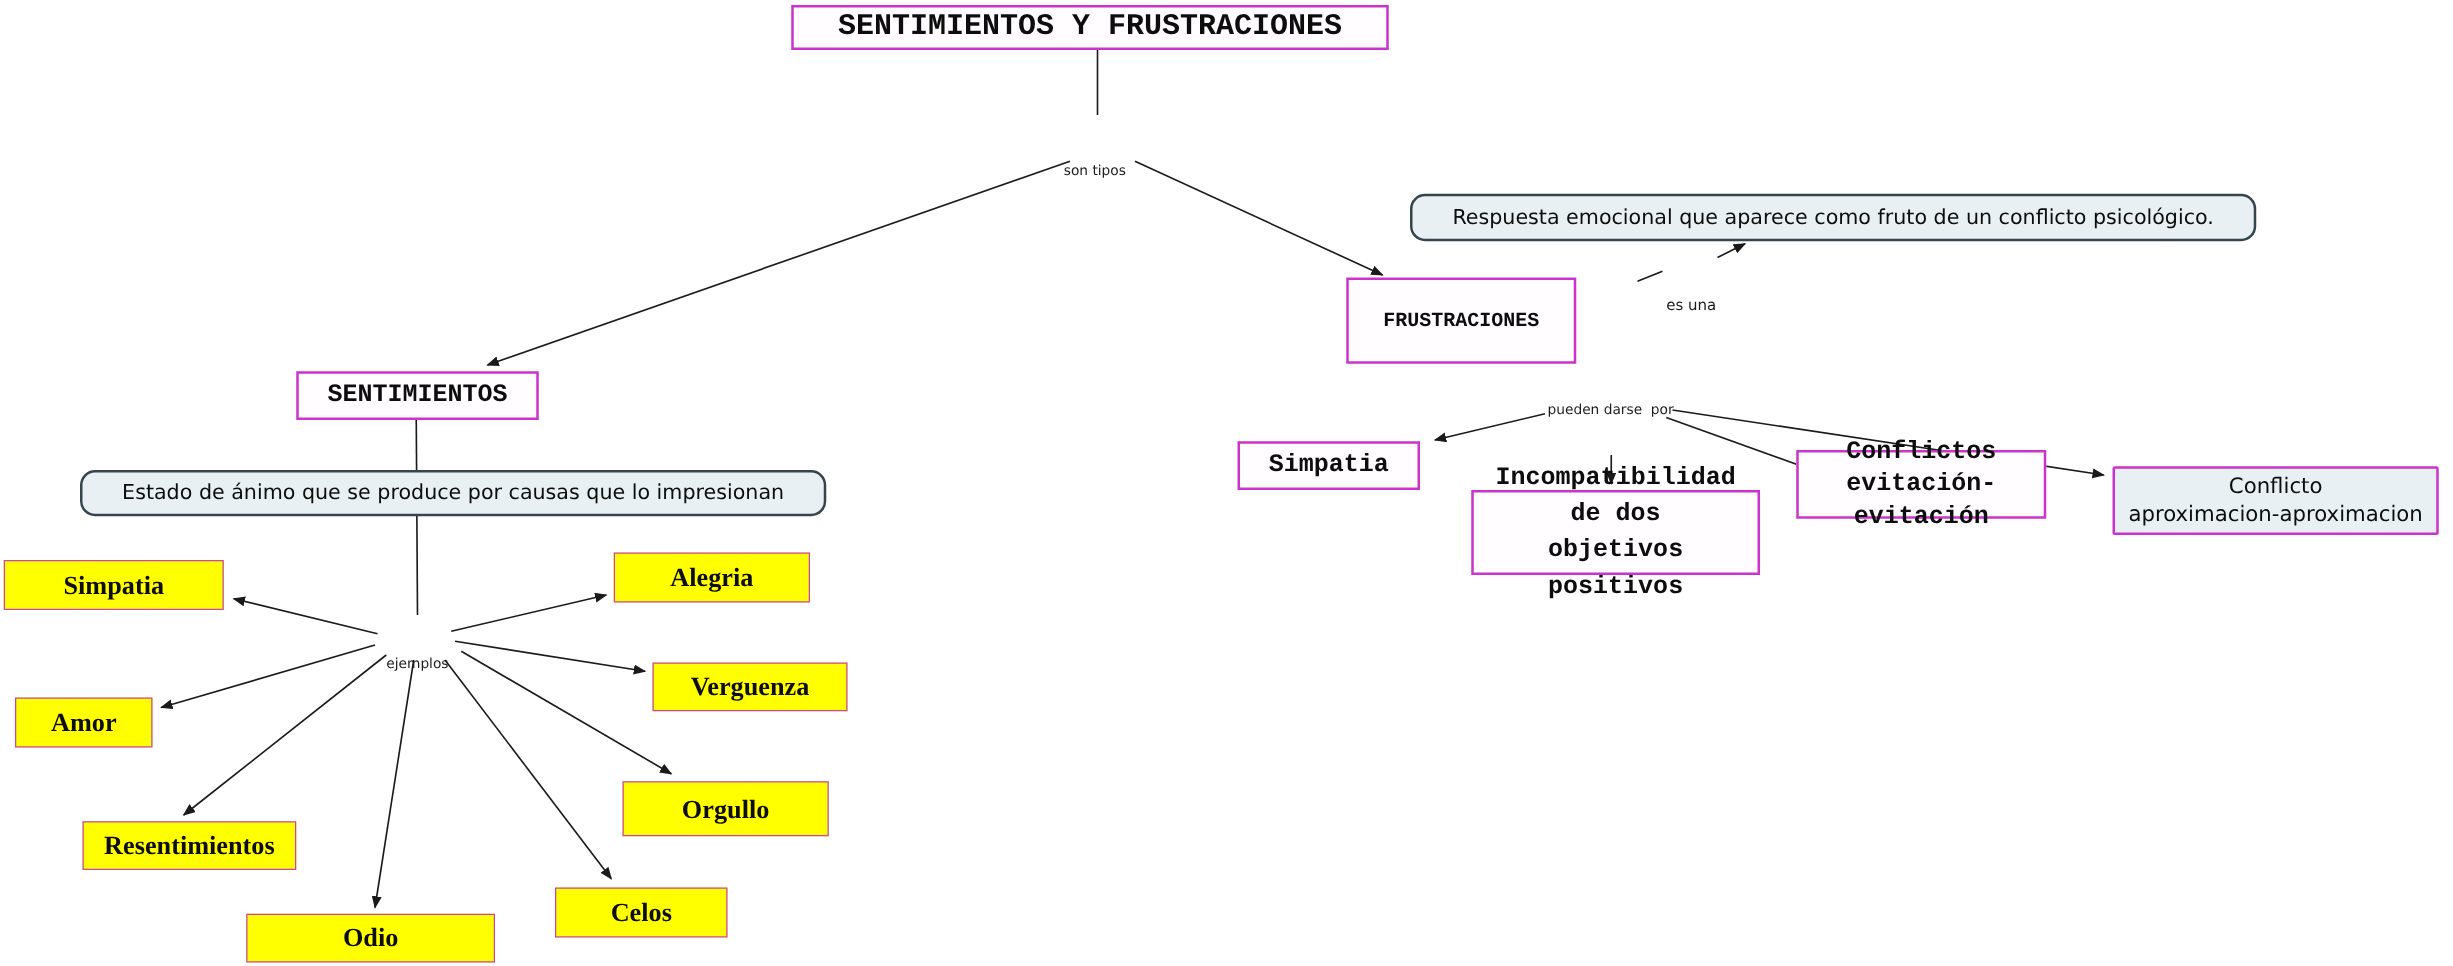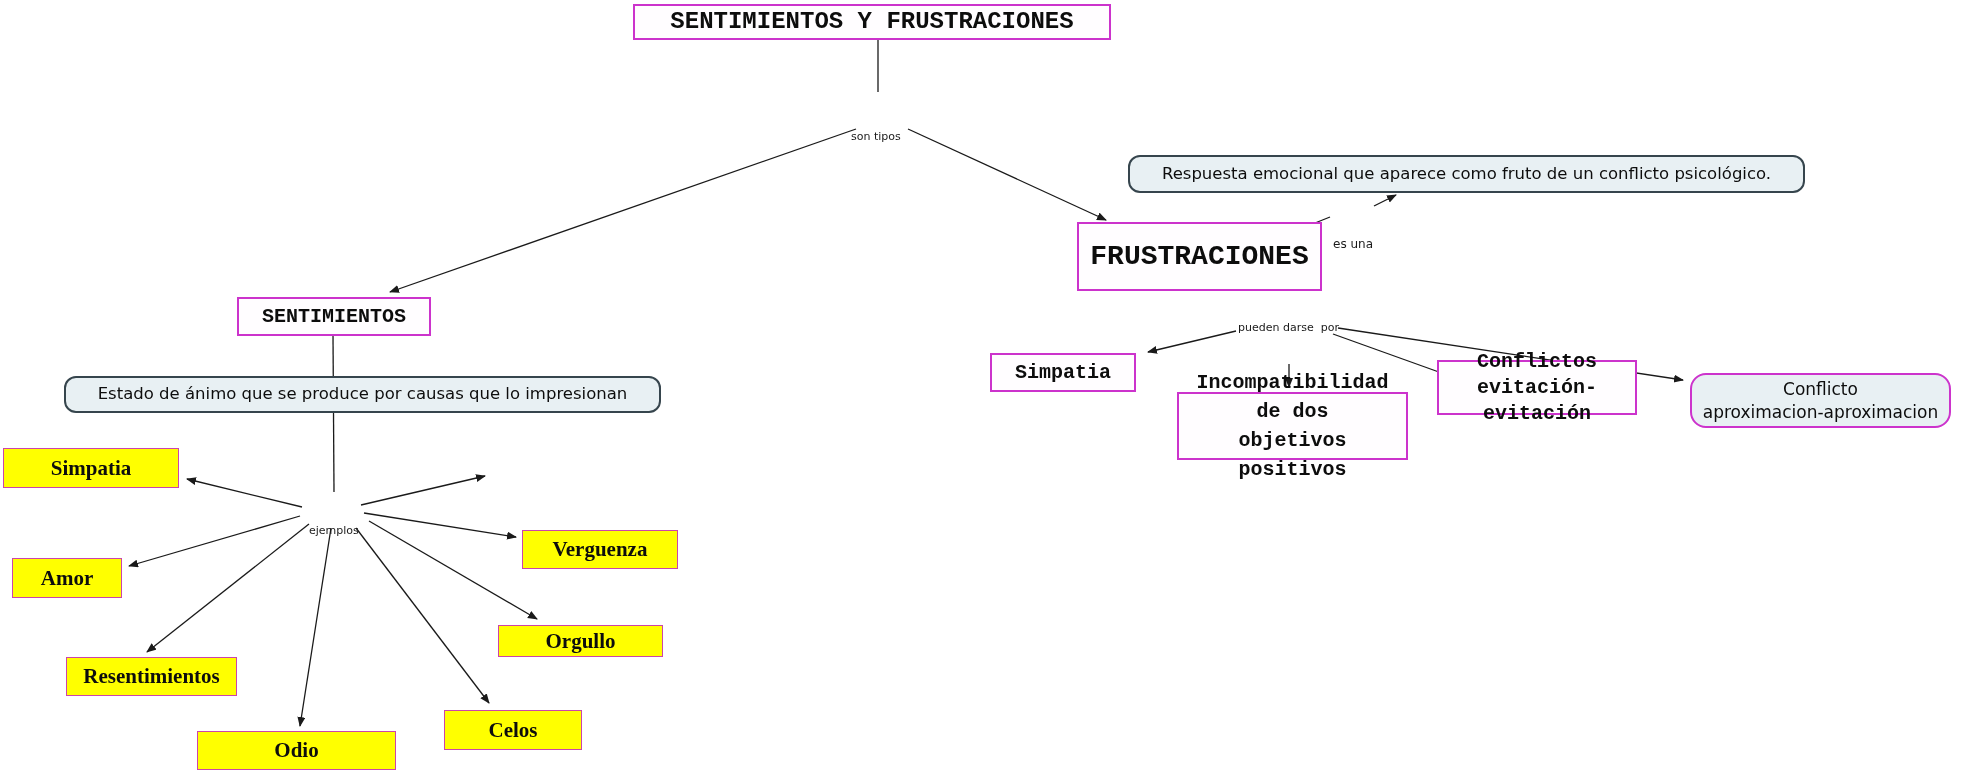--- a/index.html
+++ b/index.html
@@ -26,21 +26,21 @@
     font-family:"Liberation Serif", serif; font-weight:bold; font-size:21px;text-align:right;
   }
   .box-info {
     background:var(--info-bg, #e8f0f3);
     border:2px solid var(--info-border, #36454d);
     border-radius:12px; font-size:16.5px; white-space:nowrap;margin-left:28px;
   }
   .box-info-pink {
     background:var(--info-bg, #e8f0f3);
     border:2px solid var(--node-border, #cc33cc);
-    border-radius:16px; font-size:17px;
+    border-radius:2px; font-size:17px;
   }
   .stack span { display:block; }
   .link-label {
     position:absolute; z-index:3;
     font-size:11px; color:#1a1a1a; white-space:pre;margin-top:20px;
   }
 </style>
 </head>
 <body>
 
@@ -73,21 +73,21 @@
   </svg>
 
   <div class="node box-magenta serif" style="left:633px;top:4px;width:478px;height:36px;font-size:24px">
     <span>SENTIMIENTOS Y FRUSTRACIONES</span>
   </div>
 
   <div class="node box-magenta serif" style="left:237px;top:297px;width:194px;height:39px;font-size:20px">
     <span>SENTIMIENTOS</span>
   </div>
 
-  <div class="node box-magenta serif" style="left:1077px;top:222px;width:245px;height:69px;font-size:28px">
+  <div class="node box-magenta serif" style="left:1077px;top:222px;width:184px;height:69px;font-size:16px">
     <span>FRUSTRACIONES</span>
   </div>
 
   <div class="node box-info" style="left:36px;top:376px;width:597px;height:37px">
     <span>Estado de ánimo que se produce por causas que lo impresionan</span>
   </div>
 
   <div class="node box-info" style="left:1100px;top:155px;width:677px;height:38px">
     <span>Respuesta emocional que aparece como fruto de un conflicto psicológico.</span>
   </div>
@@ -101,26 +101,29 @@
   </div>
 
   <div class="node box-yellow" style="left:66px;top:657px;width:171px;height:39px">
     <span>Resentimientos</span>
   </div>
 
   <div class="node box-yellow" style="left:197px;top:731px;width:199px;height:39px">
     <span>Odio</span>
   </div>
 
+  <div class="node box-yellow" style="left:491px;top:442px;width:157px;height:40px">
+    <span>Alegria</span>
+  </div>
 
   <div class="node box-yellow" style="left:522px;top:530px;width:156px;height:39px">
     <span>Verguenza</span>
   </div>
 
-  <div class="node box-yellow" style="left:498px;top:625px;width:165px;height:32px">
+  <div class="node box-yellow" style="left:498px;top:625px;width:165px;height:44px">
     <span>Orgullo</span>
   </div>
 
   <div class="node box-yellow" style="left:444px;top:710px;width:138px;height:40px">
     <span>Celos</span>
   </div>
 
   <div class="node box-magenta serif" style="left:990px;top:353px;width:146px;height:39px;font-size:20px">
     <span>Simpatia</span>
   </div>

